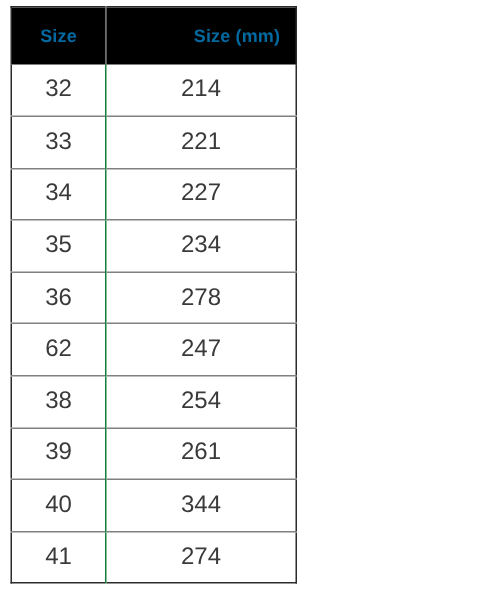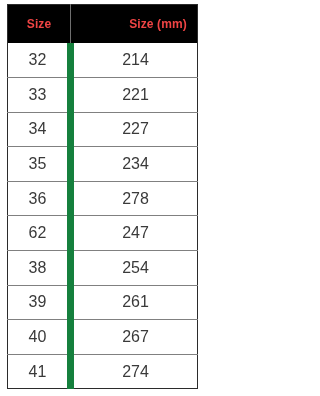--- a/index.html
+++ b/index.html
@@ -39,21 +39,21 @@
 
   .size-table col.c1 { width: 63px; }
   .size-table col.c2 { width: 127px; }
 
   
   .size-table thead tr {
     height: 38px;
   }
   .size-table thead th {
     background: #000000;
-    color: #ef4444;
+    color: #0369a1;
     font-size: 12px;
     font-weight: bold;
     letter-spacing: 0.1px;
     text-align: center;
     vertical-align: middle;
     padding: 0;
     margin: 0;
     border: 0;
     line-height: 38px;
     white-space: nowrap;
@@ -73,21 +73,21 @@
     font-weight: normal;
     text-align: center;
     vertical-align: middle;
     padding: 0;
     margin: 0;
     line-height: 1;
     border-top: 1px solid #808080;
     white-space: nowrap;
   }
   .size-table tbody td.col-sep {
-    border-left: 7px solid #15803d;
+    border-left: 1px solid #15803d;
   }
   .size-table tbody tr:first-child td {
     border-top: 0;
   }
 </style>
 </head>
 <body>
 
 <div class="sheet">
 
@@ -132,21 +132,21 @@
       <tr>
         <td>38</td>
         <td class="col-sep">254</td>
       </tr>
       <tr>
         <td>39</td>
         <td class="col-sep">261</td>
       </tr>
       <tr>
         <td>40</td>
-        <td class="col-sep">267</td>
+        <td class="col-sep">344</td>
       </tr>
       <tr>
         <td>41</td>
         <td class="col-sep">274</td>
       </tr>
     </tbody>
   </table>
 
 </div>
 

